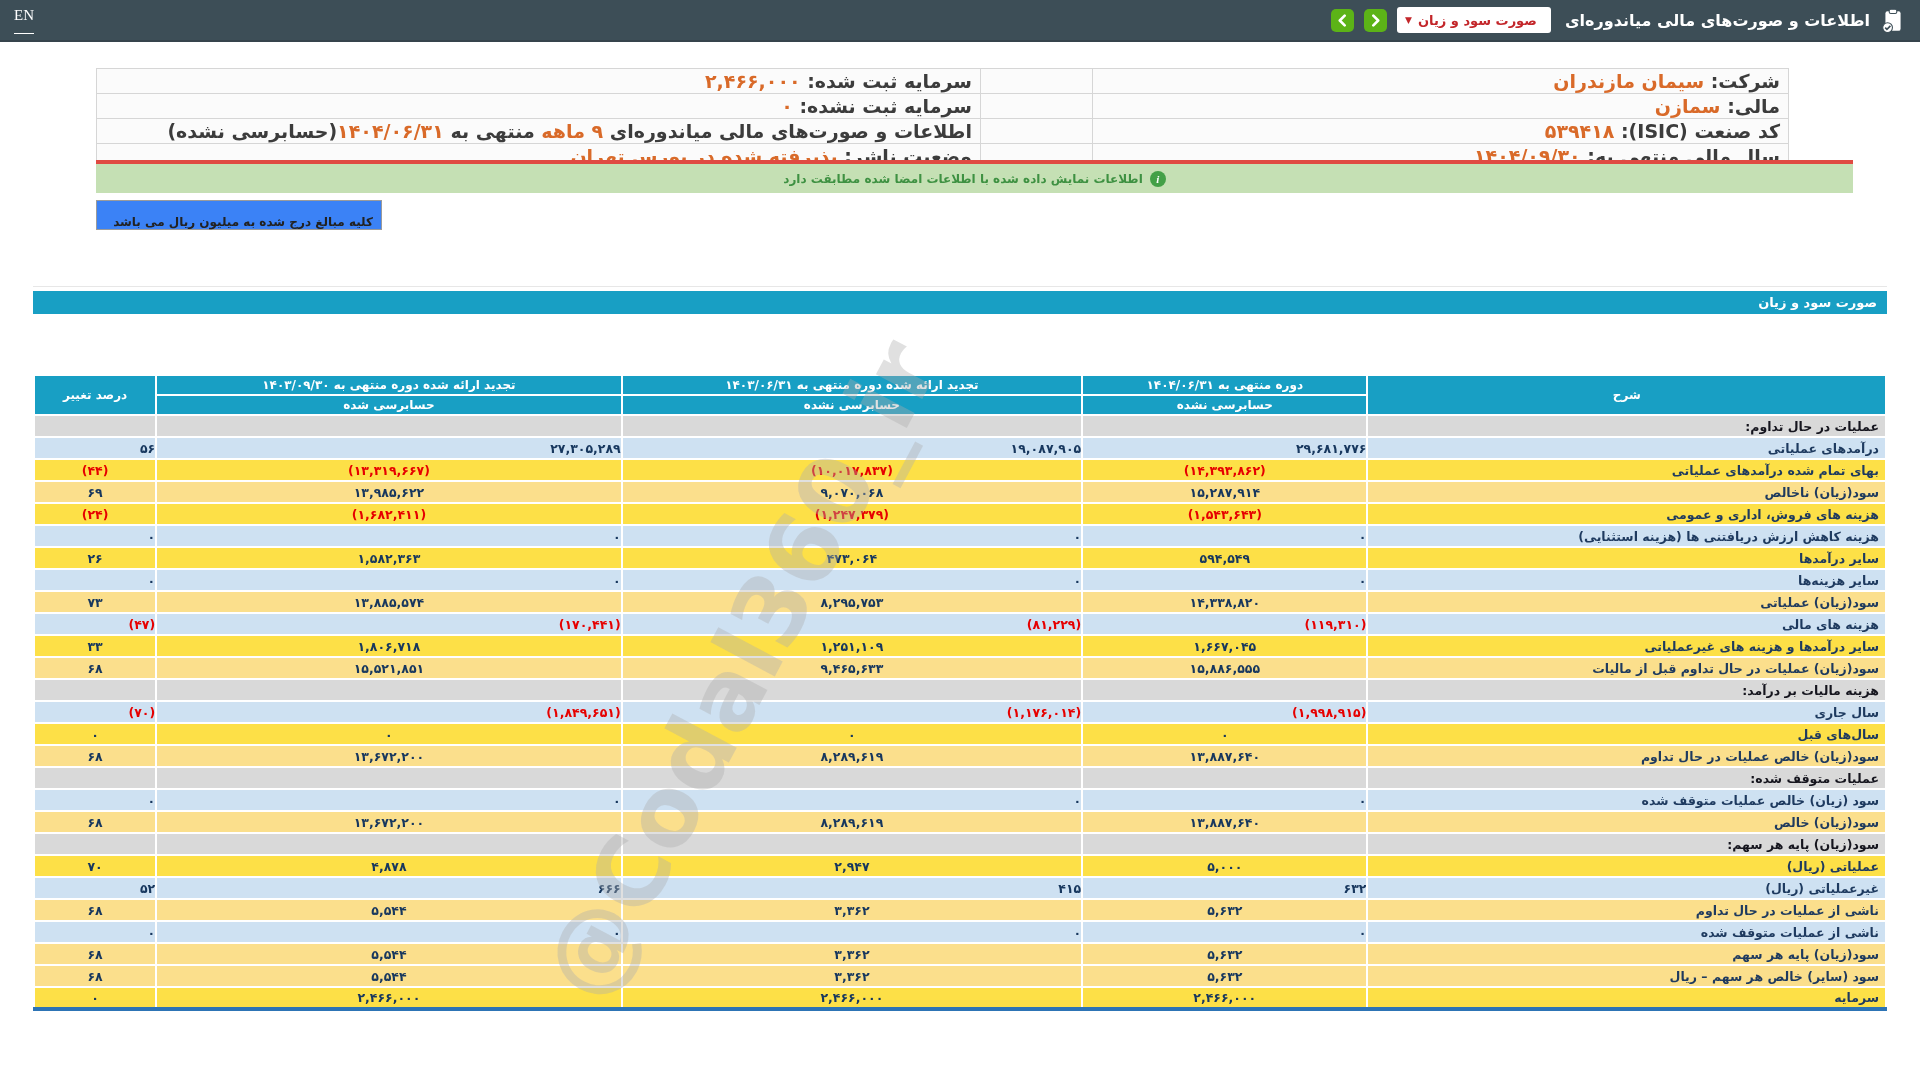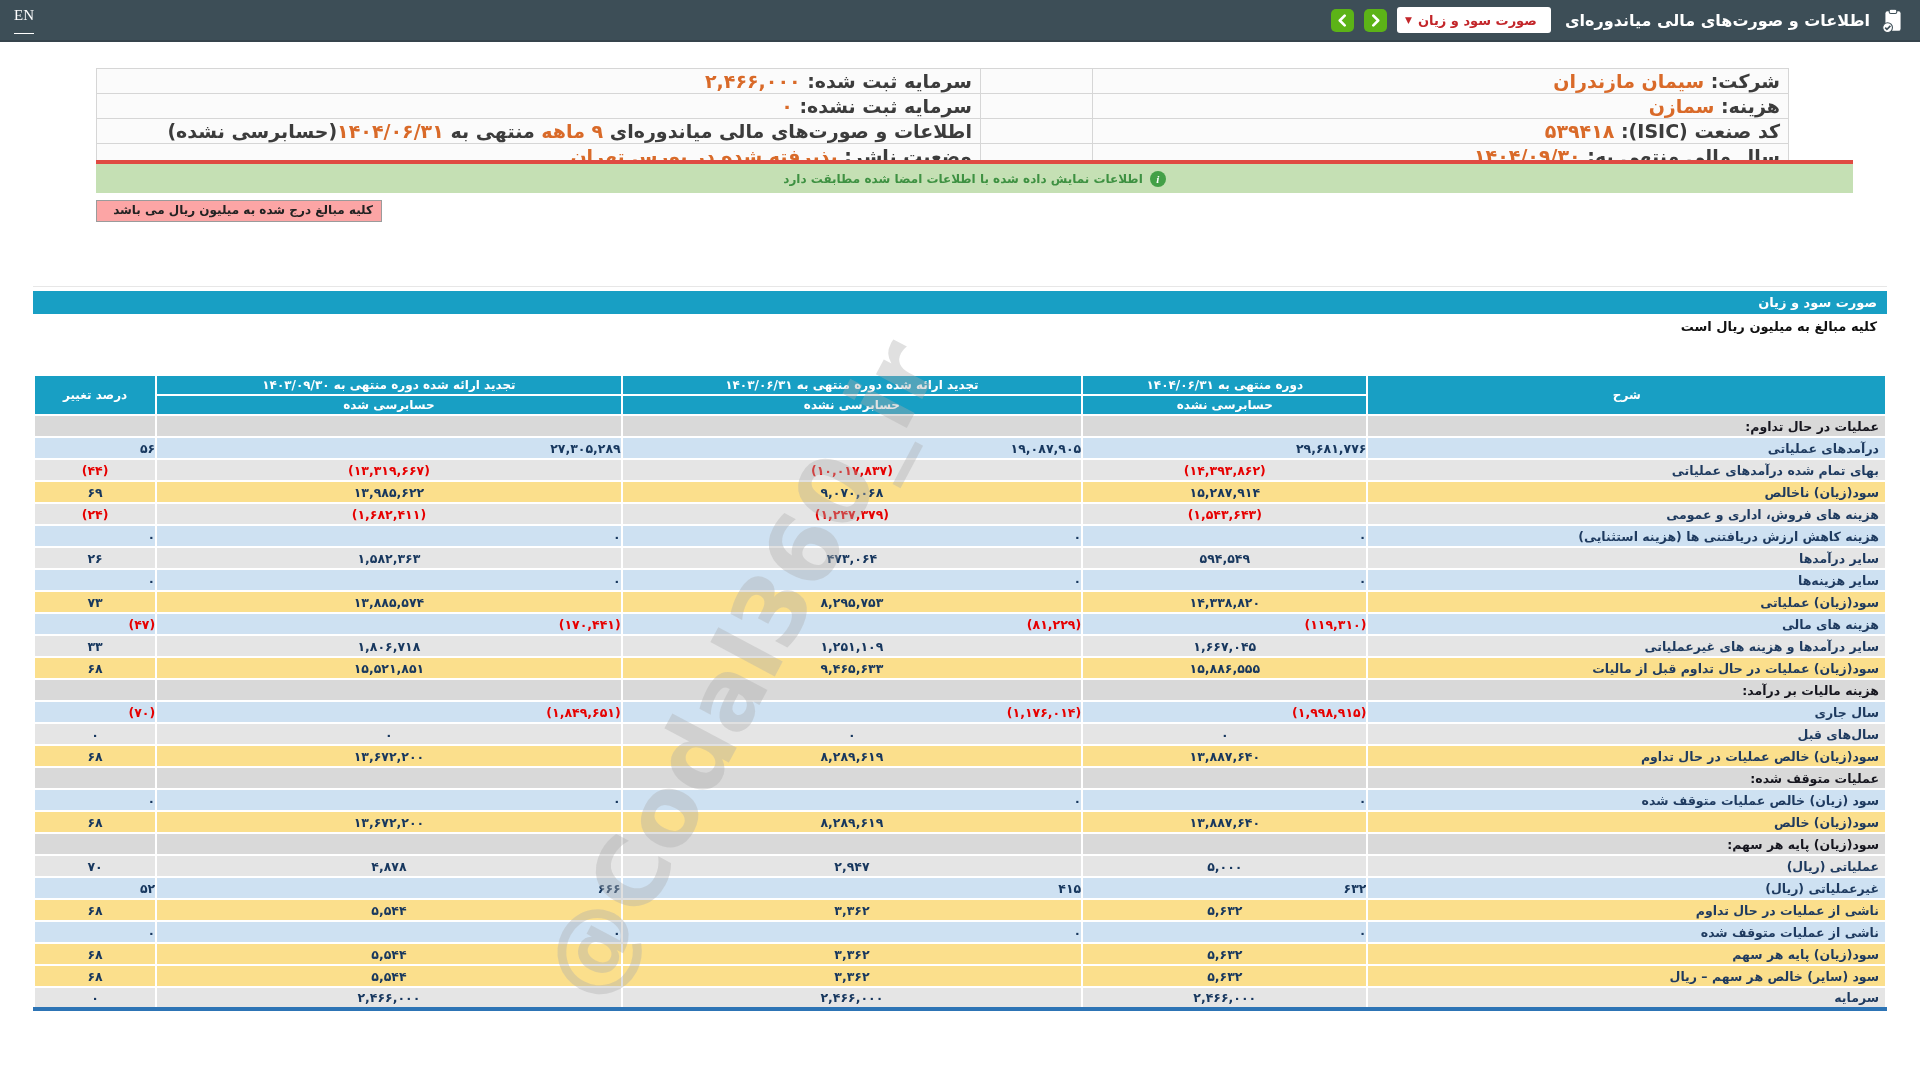--- a/index.html
+++ b/index.html
@@ -32,44 +32,44 @@
   .seg-label { color:#3C3C3C; font-weight:bold; }
   .seg-value { color:#D96A29; font-weight:bold; }
 
   .red-line  { position:absolute; top:160px; left:96px; width:1757px; height:4px; background:#E04A42; }
   .green-bar { position:absolute; top:164px; left:96px; width:1757px; height:29px; background:#C5E0B4;
                display:flex; align-items:center; justify-content:center; gap:7px; }
   .green-bar .txt { color:#3E9142; font-weight:bold; font-size:12px; }
   .info-ico { width:16px; height:16px; border-radius:50%; background:#43A047; color:#fff;
               font-size:11px; font-weight:bold; display:flex; align-items:center; justify-content:center;
               font-family:"Liberation Serif", serif; font-style:italic; }
-  .million-box { position:absolute; top:200px; left:96px; width:286px; height:22px; background:#fca5a5;
+  .million-box { position:absolute; top:200px; left:96px; width:286px; height:22px; background:#3b82f6;
                  border:1px solid #9B9B9B; font-size:12px; font-weight:bold; color:#222;
-                 padding:2px 8px; text-align:right; white-space:nowrap; }
+                 padding:14px 8px; text-align:right; white-space:nowrap; }
 
   
   .sep-line  { position:absolute; top:286px; left:33px; width:1854px; height:1px; background:#E7E7E7; }
   .blue-bar  { position:absolute; top:291px; left:33px; width:1854px; height:23px; background:#189FC4;
                color:#fff; font-size:13px; font-weight:bold; line-height:23px; padding:0 10px; }
   .subtitle  { position:absolute; top:314px; left:33px; width:1854px; height:25px; line-height:25px;
                font-size:13px; font-weight:bold; color:#111; padding:0 10px; }
 
   .stmt-wrap { position:absolute; top:374px; left:33px; width:1854px; }
   table.stmt { border-collapse:collapse; width:100%; table-layout:fixed; }
   table.stmt thead th { background:#189FC4; color:#fff; font-size:12px; font-weight:bold;
                         height:20px; border:2px solid #fff; padding:0 4px; white-space:nowrap;
                         overflow:hidden; }
   table.stmt tbody { border-bottom:4px solid #2D74B5; }
   table.stmt tbody td { height:22px; border:2px solid #fff; font-size:12.5px; white-space:nowrap;
                         overflow:hidden; }
   td.desc { text-align:right; padding:0 6px; font-weight:bold; color:#1E3A5F; }
   td.num  { text-align:center; color:#17375E; font-weight:bold; }
   td.num.neg { color:#E60000; }
   tr.row-blue td    { background:#CEE1F2;text-align:right; }
-  tr.row-gray td    { background:#e5e5e5; }
+  tr.row-gray td    { background:#fde047; }
   tr.row-yellow td  { background:#FBDF8C; }
   tr.row-section td { background:#D9D9D9; }
   tr.row-section td.desc { color:#15151E; }
 
   .watermark { position:absolute; left:570px; top:935px; transform:rotate(-62deg);
                transform-origin:0 50%; direction:ltr; font-size:96px; font-weight:bold;
                color:rgba(173,173,173,0.38); white-space:nowrap; pointer-events:none; z-index:5; }
 </style>
 </head>
 <body>
@@ -109,21 +109,21 @@
         <col style="width:112px">
         <col style="width:884px">
       </colgroup>
     <tbody>
         <tr>
           <td><span class="seg-label">شرکت:  </span><span class="seg-value">سیمان مازندران</span></td>
           <td></td>
           <td><span class="seg-label">سرمایه ثبت شده:  </span><span class="seg-value">۲,۴۶۶,۰۰۰</span></td>
         </tr>
         <tr>
-          <td><span class="seg-label">هزینه:  </span><span class="seg-value">سمازن</span></td>
+          <td><span class="seg-label">مالی:  </span><span class="seg-value">سمازن</span></td>
           <td></td>
           <td><span class="seg-label">سرمایه ثبت نشده:  </span><span class="seg-value">۰</span></td>
         </tr>
         <tr>
           <td><span class="seg-label">کد صنعت (ISIC):  </span><span class="seg-value">۵۳۹۴۱۸</span></td>
           <td></td>
           <td><span class="seg-label">اطلاعات و صورت‌های مالی میاندوره‌ای </span><span class="seg-value">۹ ماهه</span><span class="seg-label"> منتهی به </span><span class="seg-value">۱۴۰۴/۰۶/۳۱</span><span class="seg-label">(حسابرسی نشده)</span></td>
         </tr>
         <tr>
           <td><span class="seg-label">سال مالی منتهی به:  </span><span class="seg-value">۱۴۰۴/۰۹/۳۰</span></td>
@@ -137,21 +137,20 @@
 
   <div class="green-bar">
     <span class="info-ico">i</span>
     <span class="txt">اطلاعات نمایش داده شده با اطلاعات امضا شده مطابقت دارد</span>
   </div>
 
   <div class="million-box">کلیه مبالغ درج شده به میلیون ریال می باشد</div>
 
   <div class="sep-line"></div>
   <div class="blue-bar">صورت سود و زیان</div>
-  <div class="subtitle">کلیه مبالغ به میلیون ریال است</div>
 
   <div class="stmt-wrap">
     <table class="stmt">
       <colgroup>
         <col style="width:518px">
           <col style="width:285px">
           <col style="width:460px">
         <col style="width:465px">
           <col style="width:122px">
       </colgroup>

